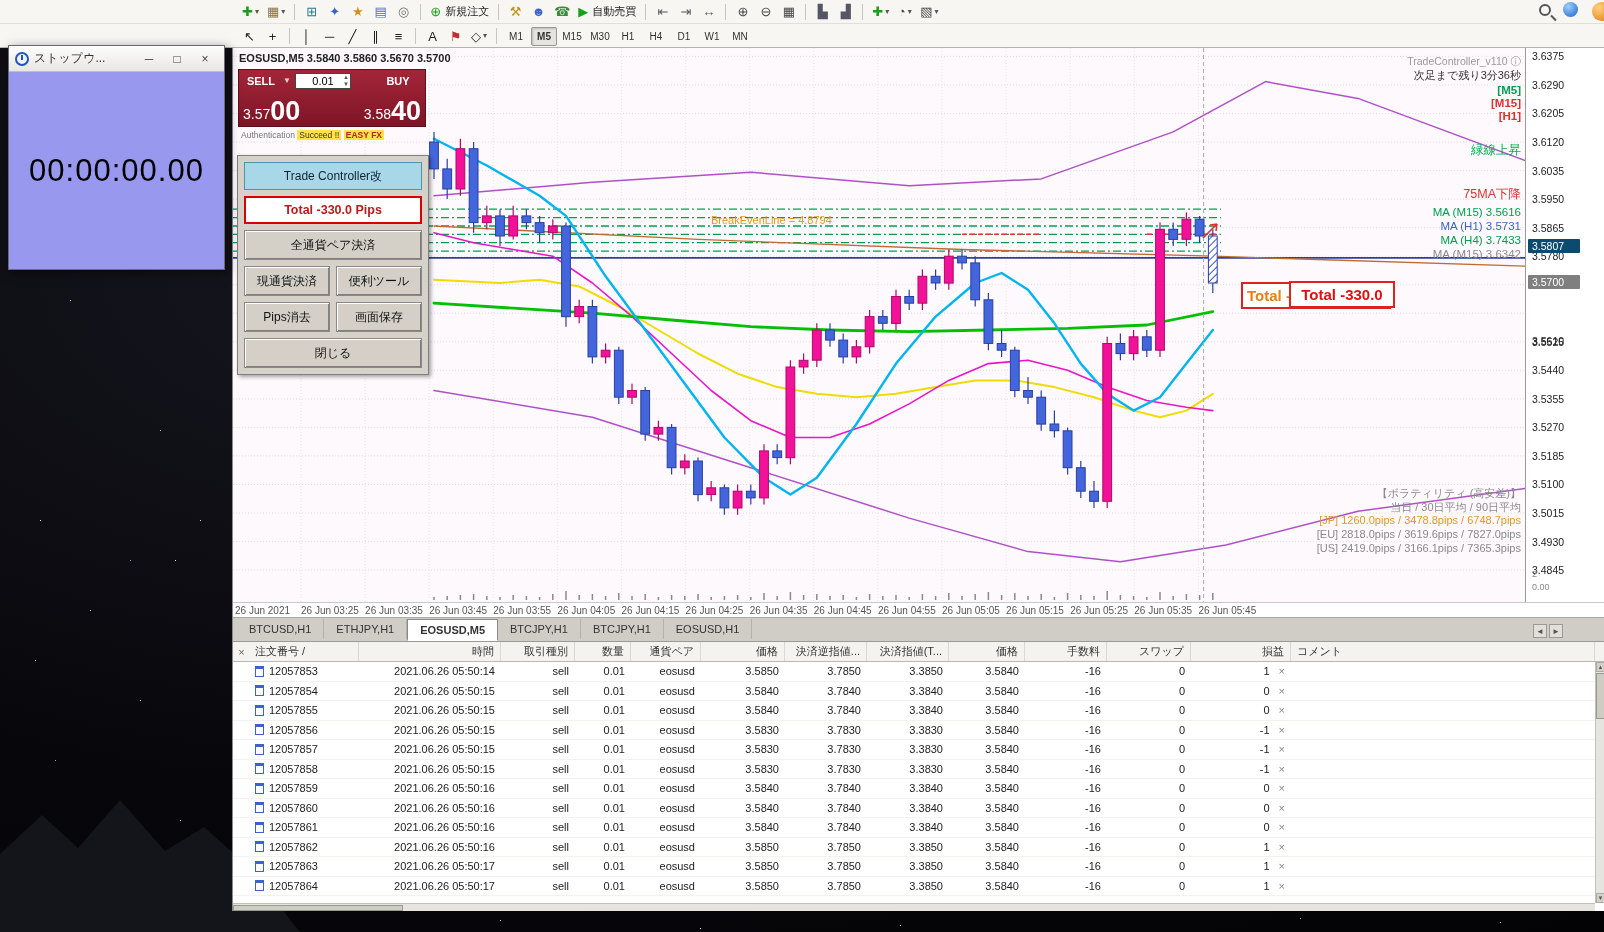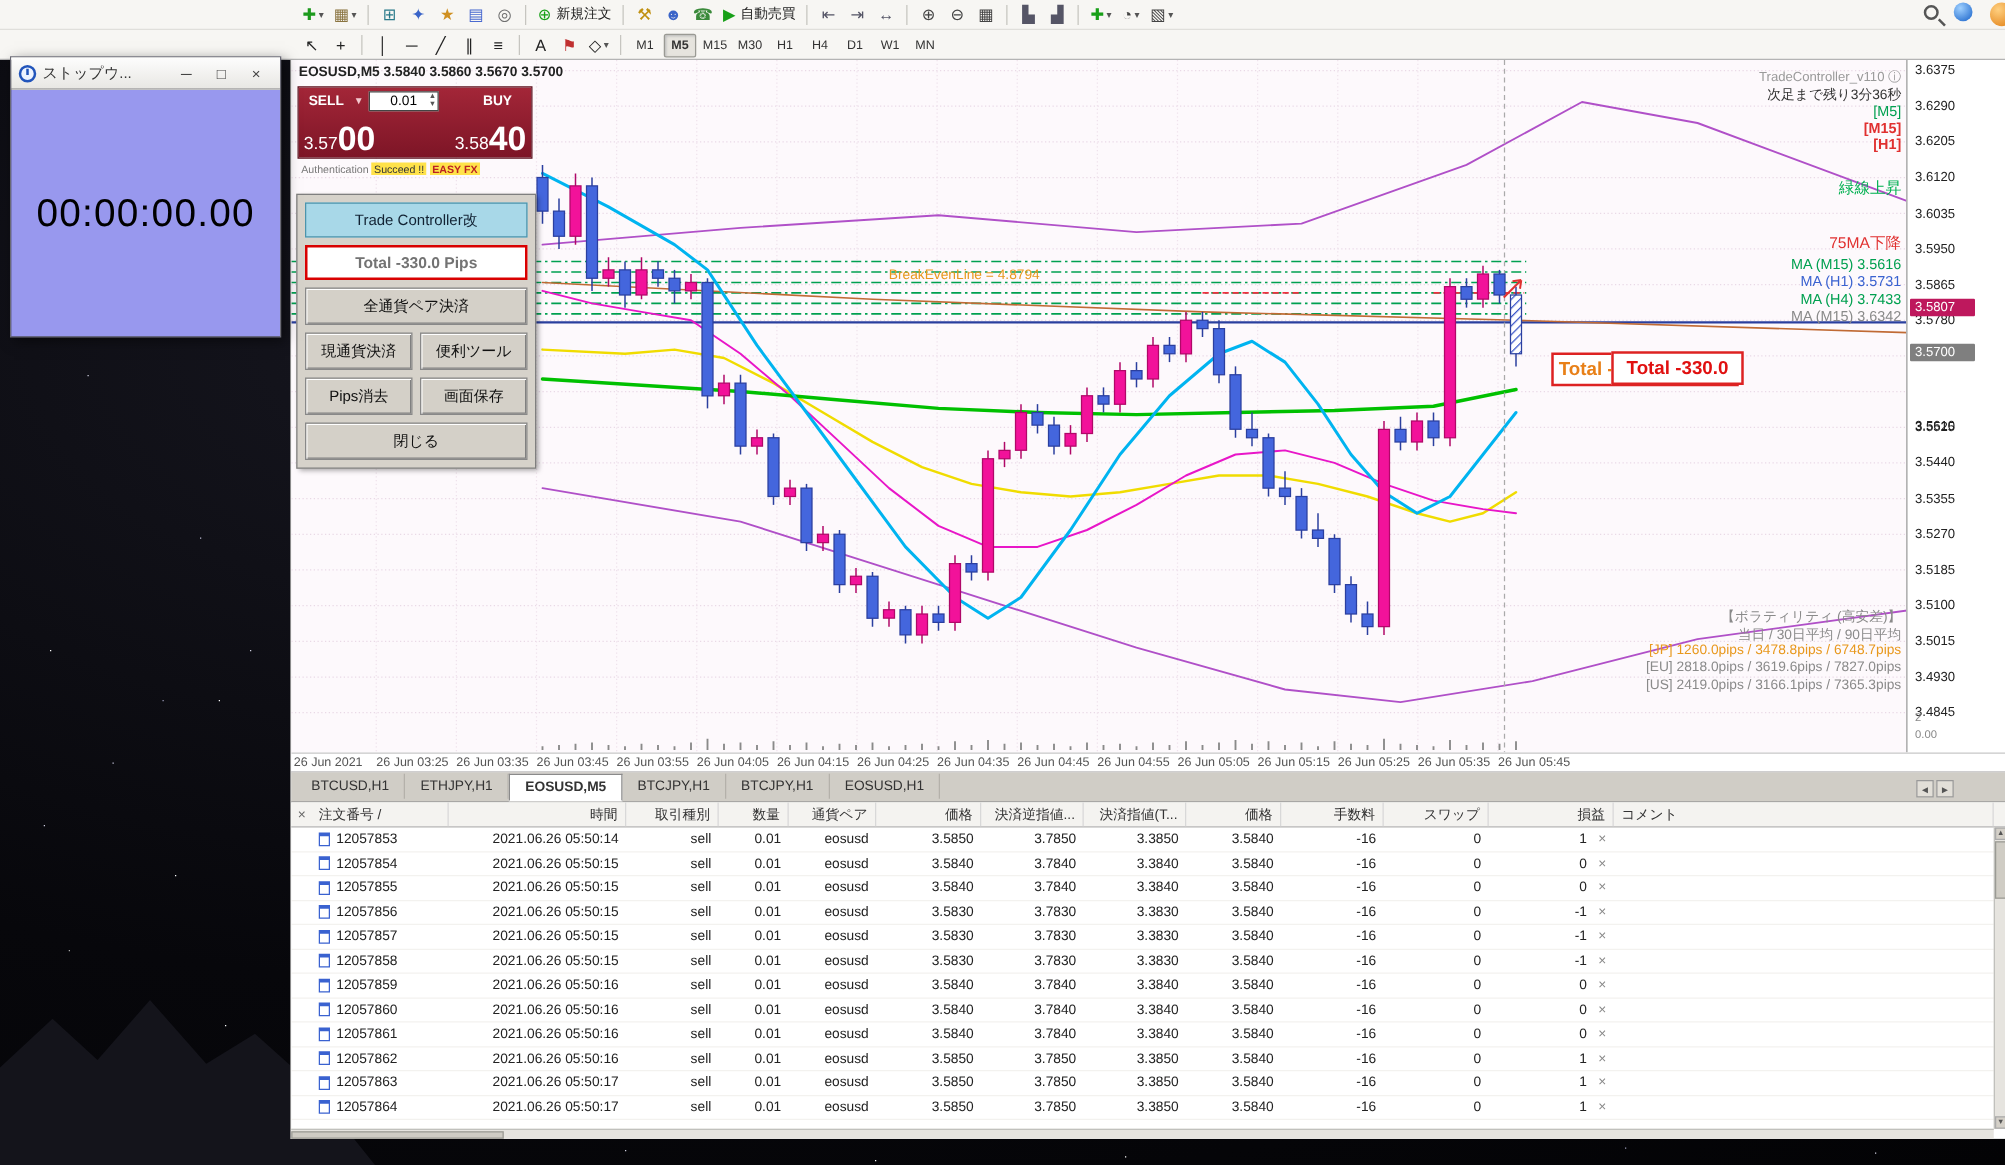--- a/index.html
+++ b/index.html
@@ -74,21 +74,21 @@
   .oc-pb { font-size:27px; font-weight:bold; line-height:1; }
   .oc-gap { flex:1; border-left:1px solid rgba(255,255,255,.35); margin:4px 0 4px 10px; }
 
   .auth-line { position:absolute; left:8px; top:82px; font-size:8.5px; color:#777; z-index:5; white-space:nowrap; }
   .auth-line .hl { background:#ffe24a; color:#333; padding:0 2px; }
   .auth-line .sf { background:#ffe24a; color:#b22; font-weight:bold; padding:0 2px; }
 
   
   .tc-panel { position:absolute; left:4px; top:107px; width:192px; z-index:7; background:#d6d2ca; border:1px solid #7f7f7f; box-shadow:2px 2px 4px rgba(0,0,0,.35); padding:6px; }
   .tc-header { height:28px; background:#a8d8e8; border:1px solid #4c94ac; display:flex; align-items:center; justify-content:center; font-size:12px; color:#123; margin-bottom:6px; }
-  .tc-total { height:28px; background:#fff; border:2px solid #d90000; display:flex; align-items:center; justify-content:center; font-size:12.5px; font-weight:bold; color:#737373; margin-bottom:6px; }
+  .tc-total { height:28px; background:#fff; border:2px solid #d90000; display:flex; align-items:center; justify-content:center; font-size:12.5px; font-weight:bold; color:#b91c1c; margin-bottom:6px; }
   .tc-btn { height:30px; background:#d4d0c8; border:1px solid #888; box-shadow:inset 1px 1px 0 #fff, inset -1px -1px 0 #808080; display:flex; align-items:center; justify-content:center; font-size:12px; color:#111; margin-bottom:6px; }
   .tc-row { display:flex; gap:6px; margin-bottom:6px; }
   .tc-row .tc-btn { flex:1; margin-bottom:0; }
   .tc-btn:last-child { margin-bottom:0; }
 
   
   .breakeven-lbl { position:absolute; left:478px; top:166px; font-size:11px; color:#e8981d; z-index:4; }
   .total-overlay { position:absolute; left:1008px; top:233px; z-index:6; width:160px; height:28px; }
   .to-box { position:absolute; background:#fff; border:2px solid #dd2222; height:27px; display:flex; align-items:center; font-weight:bold; font-size:15px; white-space:nowrap; overflow:hidden; }
   .to-shadow { left:0; top:1px; width:150px; color:#e88018; padding-left:4px; }
@@ -575,21 +575,21 @@
 
     <div class="breakeven-lbl">BreakEvenLine = 4.8794</div>
     <div class="total-overlay">
       <div class="to-box to-shadow">Total -330.0</div>
       <div class="to-box to-main">Total -330.0</div>
     </div>
 
     <div class="right-annot" id="right-annot">
         <div class="ra" style="top: 7px; color: rgb(154, 154, 154); font-size: 10.5px;">TradeController_v110 ⓘ</div>
         <div class="ra" style="top: 20px; color: rgb(51, 51, 51); font-size: 11px;">次足まで残り3分36秒</div>
-        <div class="ra" style="top: 36px; color: rgb(0, 160, 80); font-size: 11.5px; font-weight: normal; margin-left: 16px;">[M5]</div>
+        <div class="ra" style="top: 36px; color: rgb(0, 160, 80); font-size: 11.5px; font-weight: bold; margin-left: 16px;">[M5]</div>
         <div class="ra" style="top: 49px; color: rgb(224, 48, 48); font-size: 11.5px; font-weight: bold;">[M15]</div>
         <div class="ra" style="top: 62px; color: rgb(224, 48, 48); font-size: 11.5px; font-weight: bold;">[H1]</div>
         <div class="ra" style="top: 94px; color: rgb(0, 176, 80); font-size: 12.5px;">緑線上昇</div>
         <div class="ra" style="top: 138px; color: rgb(224, 48, 48); font-size: 12.5px;">75MA下降</div>
         <div class="ra" style="top: 158px; color: rgb(0, 160, 80); font-size: 11.5px;">MA (M15) 3.5616</div>
         <div class="ra" style="top: 172px; color: rgb(58, 98, 208); font-size: 11.5px;">MA (H1) 3.5731</div>
         <div class="ra" style="top: 186px; color: rgb(0, 160, 80); font-size: 11.5px;">MA (H4) 3.7433</div>
         <div class="ra" style="top: 200px; color: rgb(138, 138, 138); font-size: 11.5px;">MA (M15) 3.6342</div>
         <div class="ra" style="top: 438px; color: rgb(138, 138, 138); font-size: 11px;">【ボラティリティ (高安差)】</div>
         <div class="ra" style="top: 452px; color: rgb(138, 138, 138); font-size: 11px;">当日 / 30日平均 / 90日平均</div>
@@ -611,21 +611,21 @@
         <div class="pa-label" style="top: 259.248px; margin-top: 28px;">3.5610</div>
         <div class="pa-label" style="top: 287.788px;">3.5525</div>
         <div class="pa-label" style="top: 316.327px;">3.5440</div>
         <div class="pa-label" style="top: 344.867px;">3.5355</div>
         <div class="pa-label" style="top: 373.406px;">3.5270</div>
         <div class="pa-label" style="top: 401.945px;">3.5185</div>
         <div class="pa-label" style="top: 430.485px;">3.5100</div>
         <div class="pa-label" style="top: 459.024px;">3.5015</div>
         <div class="pa-label" style="top: 487.564px;">3.4930</div>
         <div class="pa-label" style="top: 516.103px;">3.4845</div>
-        <div class="pa-tag" style="top: 191.104px; background: #be185d;">3.5807</div>
+        <div class="pa-tag" style="top: 191.104px; background: #0c4a6e;">3.5807</div>
         <div class="pa-tag" style="top: 227.03px; background: rgb(127, 127, 127);">3.5700</div>
         <div class="pa-vol" style="top: 521px;">2</div>
         <div class="pa-vol" style="top: 534px;">0.00</div>
       </div>
 
     <div class="time-axis" id="time-axis">
         <div class="ta-label" style="left: 2px;">26 Jun 2021</div>
         <div class="ta-label" style="left: 68px;">26 Jun 03:25</div>
         <div class="ta-label" style="left: 132.1px;">26 Jun 03:35</div>
         <div class="ta-label" style="left: 196.2px;">26 Jun 03:45</div>

